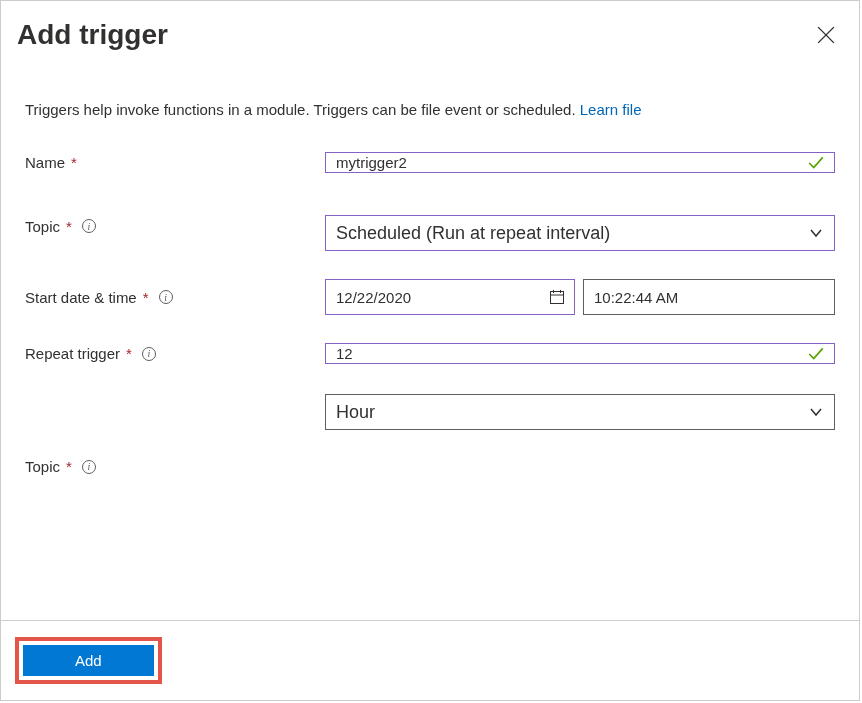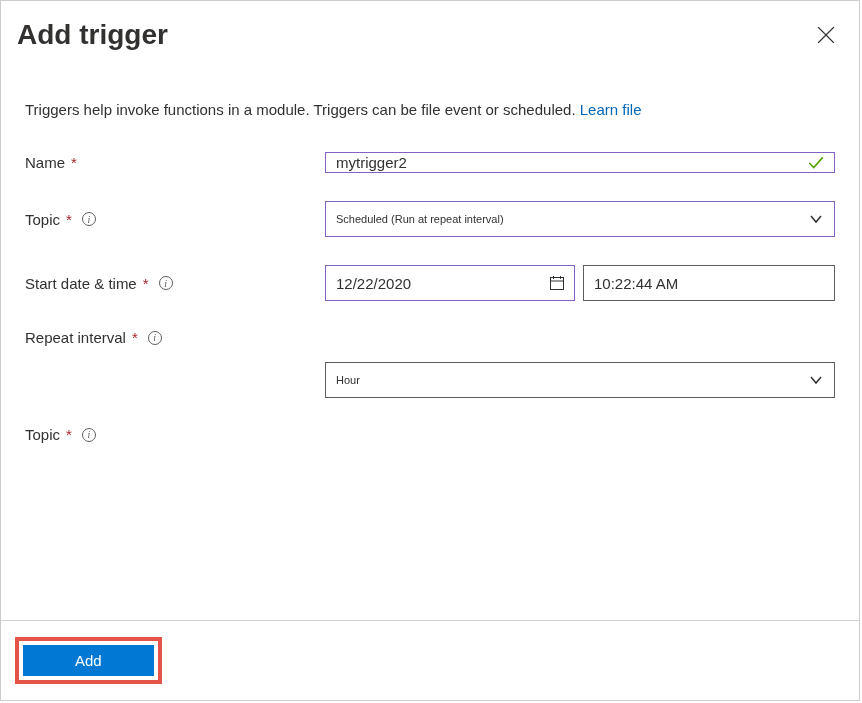--- a/index.html
+++ b/index.html
@@ -106,27 +106,28 @@
       transform: translateY(-50%);
       width: 18px;
       height: 18px;
       pointer-events: none;
     }
     .select-input {
       width: 100%;
       height: 36px;
       border: 1px solid #8661c5;
       padding: 0 36px 0 10px;
-      font-size: 11px;
+      font-size: 18px;
       color: #323130;
       font-family: inherit;
       outline: none;
       background: #fff;
       appearance: none;
       cursor: pointer;
+      margin-top: 14px;
     }
     .select-input.plain {
       border: 1px solid #605e5c;
     }
     .select-wrapper {
       position: relative;
     }
     .chevron {
       position: absolute;
       right: 12px;
@@ -272,23 +273,31 @@
               <line x1="11" y1="12" x2="11" y2="12" stroke-width="2"></line>
             </svg>
           </div>
           <input type="text" class="time-input" value="10:22:44 AM" style="">
         </div>
       </div>
     </div>
 
     <div class="form-row">
       <div class="label-col">
-        <span>Repeat interval</span>
+        <span>Repeat trigger</span>
         <span class="required">*</span>
         <span class="info-icon">i</span>
+      </div>
+      <div class="field-col">
+        <div class="input-wrapper">
+          <input type="text" class="text-input" value="12" style="">
+          <svg class="valid-check" viewBox="0 0 16 16" fill="none" stroke="#57a300" stroke-width="1.5">
+            <polyline points="2,8 6,12 14,3"></polyline>
+          </svg>
+        </div>
       </div>
     </div>
 
     <div class="form-row unit-row">
       <div class="label-col"></div>
       <div class="field-col">
         <div class="select-wrapper">
           <div class="select-input plain" style="line-height:34px;">Hour</div>
           <svg class="chevron" viewBox="0 0 14 14" fill="none" stroke="#323130" stroke-width="1.5">
             <polyline points="2,4 7,10 12,4"></polyline>

